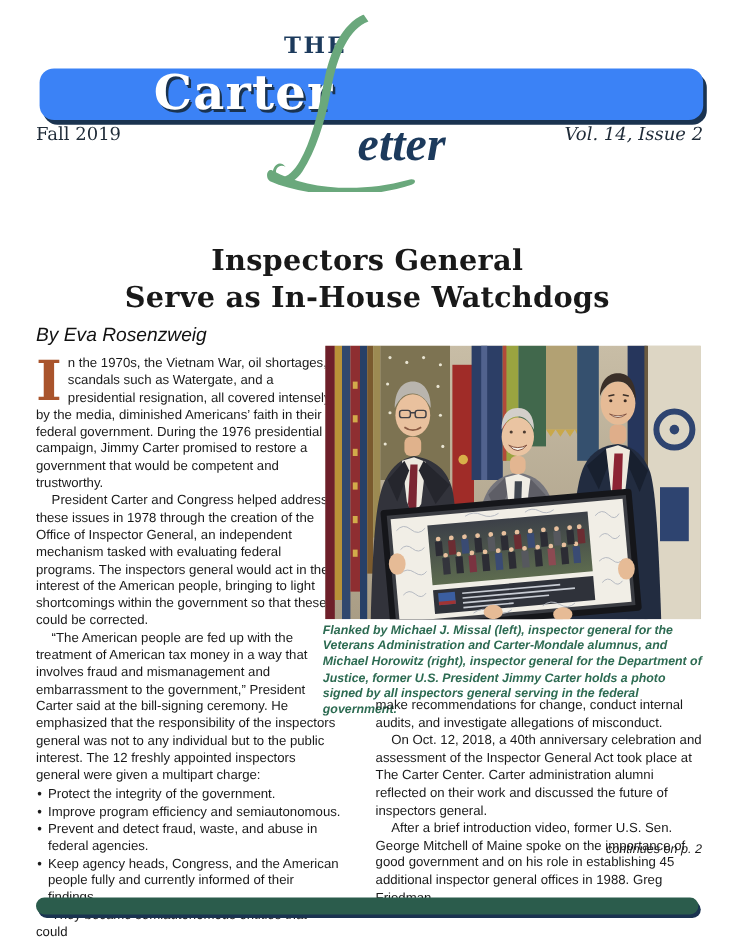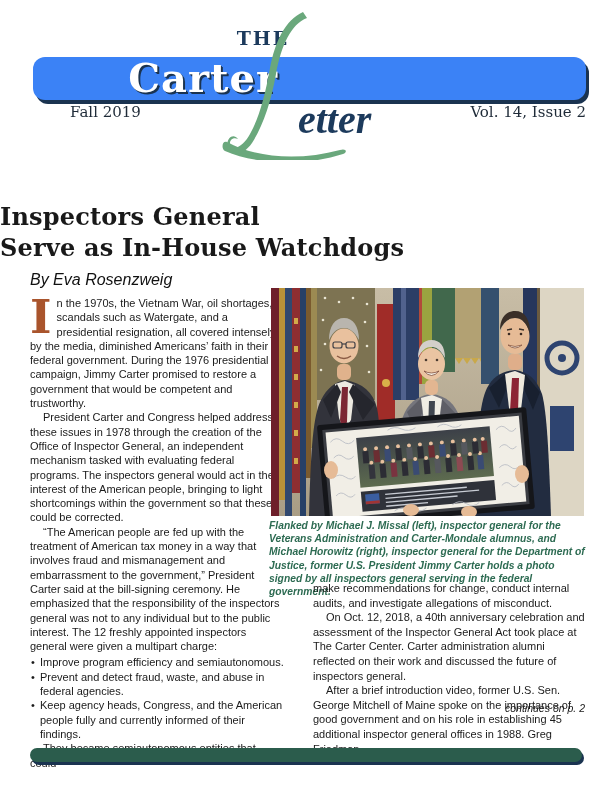--- a/index.html
+++ b/index.html
@@ -28,28 +28,28 @@
   }
   .bar-word.w1{right:308px;}
   .bar-word.w2{left:267px;}
   .script-l{left:215px;top:12px;width:150px;height:148px;}
   .script-tail{
     left:298px;top:98px;
     font-family:Liberation Serif, serif;font-style:italic;font-weight:bold;
     font-size:40px;color:#1c3a5c;line-height:44px;
   }
   .issue-date,.issue-info{
-    top:103px;font-family:"DejaVu Serif", serif;font-size:15px;color:#1f2b38;margin-left:40px;
+    top:103px;font-family:"DejaVu Serif", serif;font-size:15px;color:#1f2b38;
   }
   .issue-date{left:30px;}
-  .issue-info{right:26px;text-align:right;}
+  .issue-info{right:26px;text-align:right;font-style:italic;}
 
   
   .headline{
-    left:0;top:201px;width:612px;text-align:left;
+    left:0;top:201px;width:612px;text-align:center;
     font-family:"DejaVu Serif", serif;font-weight:bold;color:#191919;
     font-size:24px;line-height:31px;letter-spacing:0.2px;
   }
   .byline{
     left:30px;top:271px;font-style:italic;font-size:16px;color:#111;
   }
 
   
   .col{font-size:11px;line-height:14.3px;color:#1a1a1a;}
   .col p{margin:0;}
@@ -108,20 +108,21 @@
 </div>
 <div class="abs byline">By Eva Rosenzweig</div>
 
 <div class="abs col left-col">
   <p>
     <span class="dropcap">I</span><span>n the 1970s, the Vietnam War, oil shortages, scandals such as Watergate, and a presidential resignation, all covered intensely by the media, diminished Americans’ faith in their federal government. During the 1976 presidential campaign, Jimmy Carter promised to restore a government that would be competent and trustworthy.</span>
   </p>
   <p class="indent">President Carter and Congress helped address these issues in 1978 through the creation of the Office of Inspector General, an independent mechanism tasked with evaluating federal programs. The inspectors general would act in the interest of the American people, bringing to light shortcomings within the government so that these could be corrected.</p>
   <p class="indent">“The American people are fed up with the treatment of American tax money in a way that involves fraud and mismanagement and embarrassment to the government,” President Carter said at the bill-signing ceremony. He emphasized that the responsibility of the inspectors general was not to any individual but to the public interest. The 12 freshly appointed inspectors general were given a multipart charge:</p>
   <ul class="charge">
+    <li>Protect the integrity of the government.</li>
     <li>Improve program efficiency and semiautonomous.</li>
     <li>Prevent and detect fraud, waste, and abuse in federal agencies.</li>
     <li>Keep agency heads, Congress, and the American people fully and currently informed of their findings.</li>
   </ul>
   <p class="indent closing">They became semiautonomous entities that could</p>
 </div>
 
 <svg class="abs photo" viewBox="0 0 313 228" preserveAspectRatio="none" aria-hidden="true">
   <defs>
     <linearGradient id="wall" x1="0" y1="0" x2="0" y2="1">

